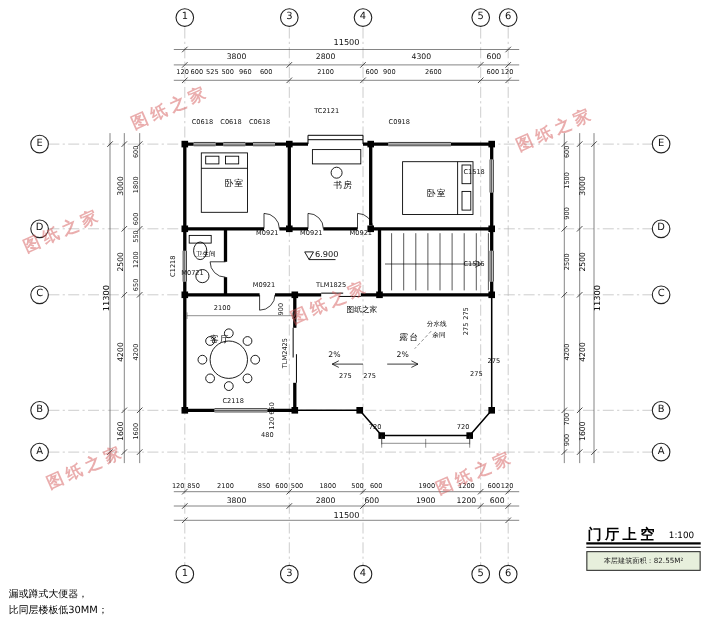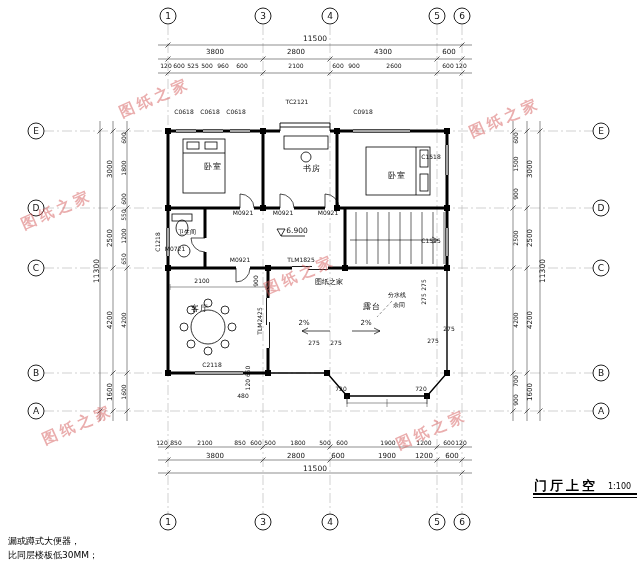--- a/index.html
+++ b/index.html
@@ -286,17 +286,18 @@
   <div class="wm" style="left:505px;top:118px">图纸之家</div>
   <div class="wm" style="left:57px;top:210px">图纸之家</div>
   <div class="wm" style="left:300px;top:275px">图纸之家</div>
   <div class="wm" style="left:78px;top:425px">图纸之家</div>
   <div class="wm" style="left:432px;top:430px">图纸之家</div>
 
   <div class="tb-title" style="left:534px;top:477px">门厅上空</div>
   <div class="tb-scale" style="left:608px;top:482px">1:100</div>
   <div class="tb-rule1" style="left:533px;top:493px"></div>
   <div class="tb-rule2" style="left:533px;top:497px"></div>
+  <div class="tb-area" style="left:533px;top:501px">本层建筑面积：82.55M²</div>
 
   <div class="note" style="left:8px;top:535px">漏或蹲式大便器，</div>
   <div class="note" style="left:8px;top:549px">比同层楼板低30MM；</div>
 
 </div>
 
 </body></html>

